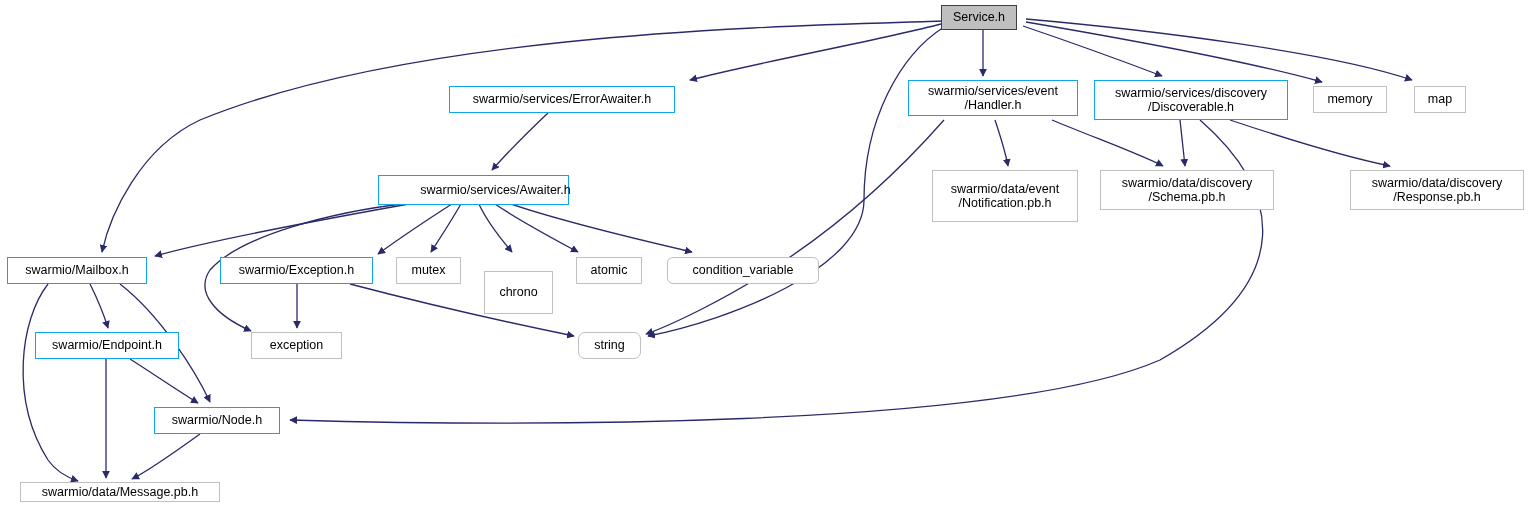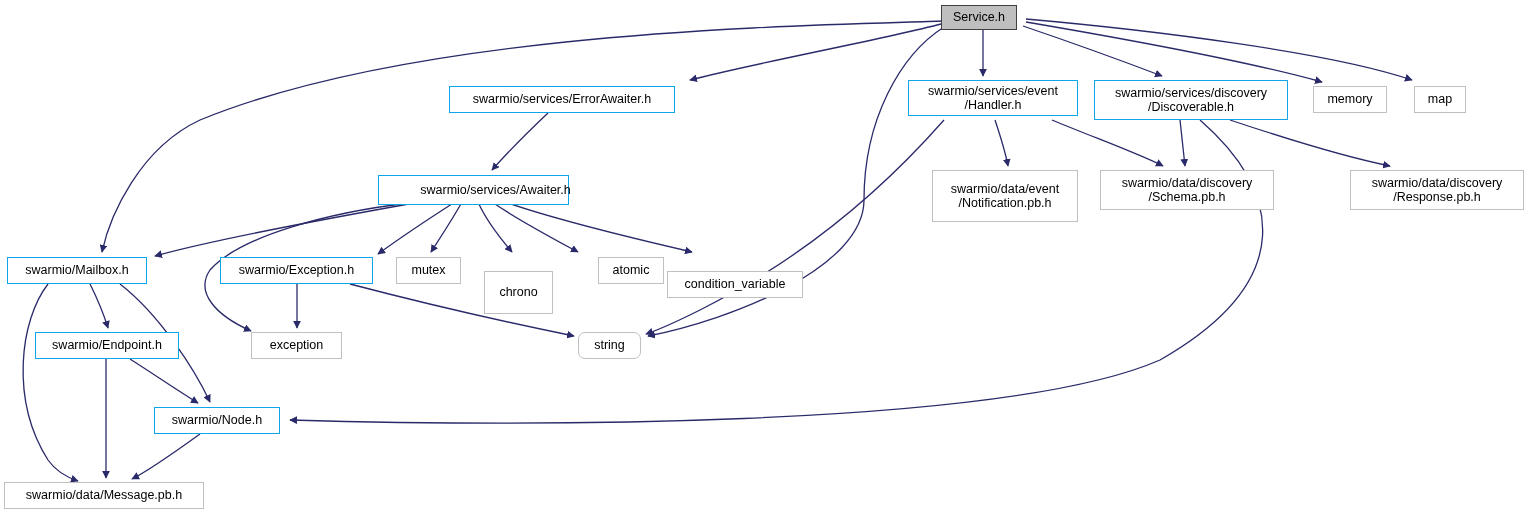--- a/index.html
+++ b/index.html
@@ -93,21 +93,21 @@
       <div class="node weak" style="left: 932px; top: 170px; width: 146px; height: 52px;">swarmio/data/event
 /Notification.pb.h</div>
       <div class="node weak" style="left: 1100px; top: 170px; width: 174px; height: 40px;">swarmio/data/discovery
 /Schema.pb.h</div>
       <div class="node weak" style="left: 1350px; top: 170px; width: 174px; height: 40px;">swarmio/data/discovery
 /Response.pb.h</div>
       <div class="node strong" style="left: 7px; top: 257px; width: 140px; height: 27px;">swarmio/Mailbox.h</div>
       <div class="node strong" style="left: 220px; top: 257px; width: 153px; height: 27px; text-align: center;">swarmio/Exception.h</div>
       <div class="node weak" style="left: 396px; top: 257px; width: 65px; height: 27px;">mutex</div>
       <div class="node weak" style="left: 484px; top: 271px; width: 69px; height: 43px;">chrono</div>
-      <div class="node weak" style="left: 576px; top: 257px; width: 66px; height: 27px; margin-left: 22px;">atomic</div>
-      <div class="node weak" style="left: 667px; top: 271px; width: 136px; height: 27px;">condition_variable</div>
+      <div class="node weak" style="left: 576px; top: 257px; width: 66px; height: 27px;">atomic</div>
+      <div class="node weak" style="left: 667px; top: 257px; width: 152px; height: 27px; border-radius: 6px;">condition_variable</div>
       <div class="node strong" style="left: 35px; top: 332px; width: 144px; height: 27px;">swarmio/Endpoint.h</div>
       <div class="node weak" style="left: 251px; top: 332px; width: 91px; height: 27px;">exception</div>
       <div class="node weak" style="left: 578px; top: 332px; width: 63px; height: 27px; border-radius: 7px;">string</div>
       <div class="node strong" style="left: 154px; top: 407px; width: 126px; height: 27px;">swarmio/Node.h</div>
-      <div class="node weak" style="left: 4px; top: 482px; width: 200px; height: 27px;">swarmio/data/Message.pb.h</div>
+      <div class="node weak" style="left: 20px; top: 482px; width: 200px; height: 20px;">swarmio/data/Message.pb.h</div>
     </div>
 </div>
 
 </body></html>

